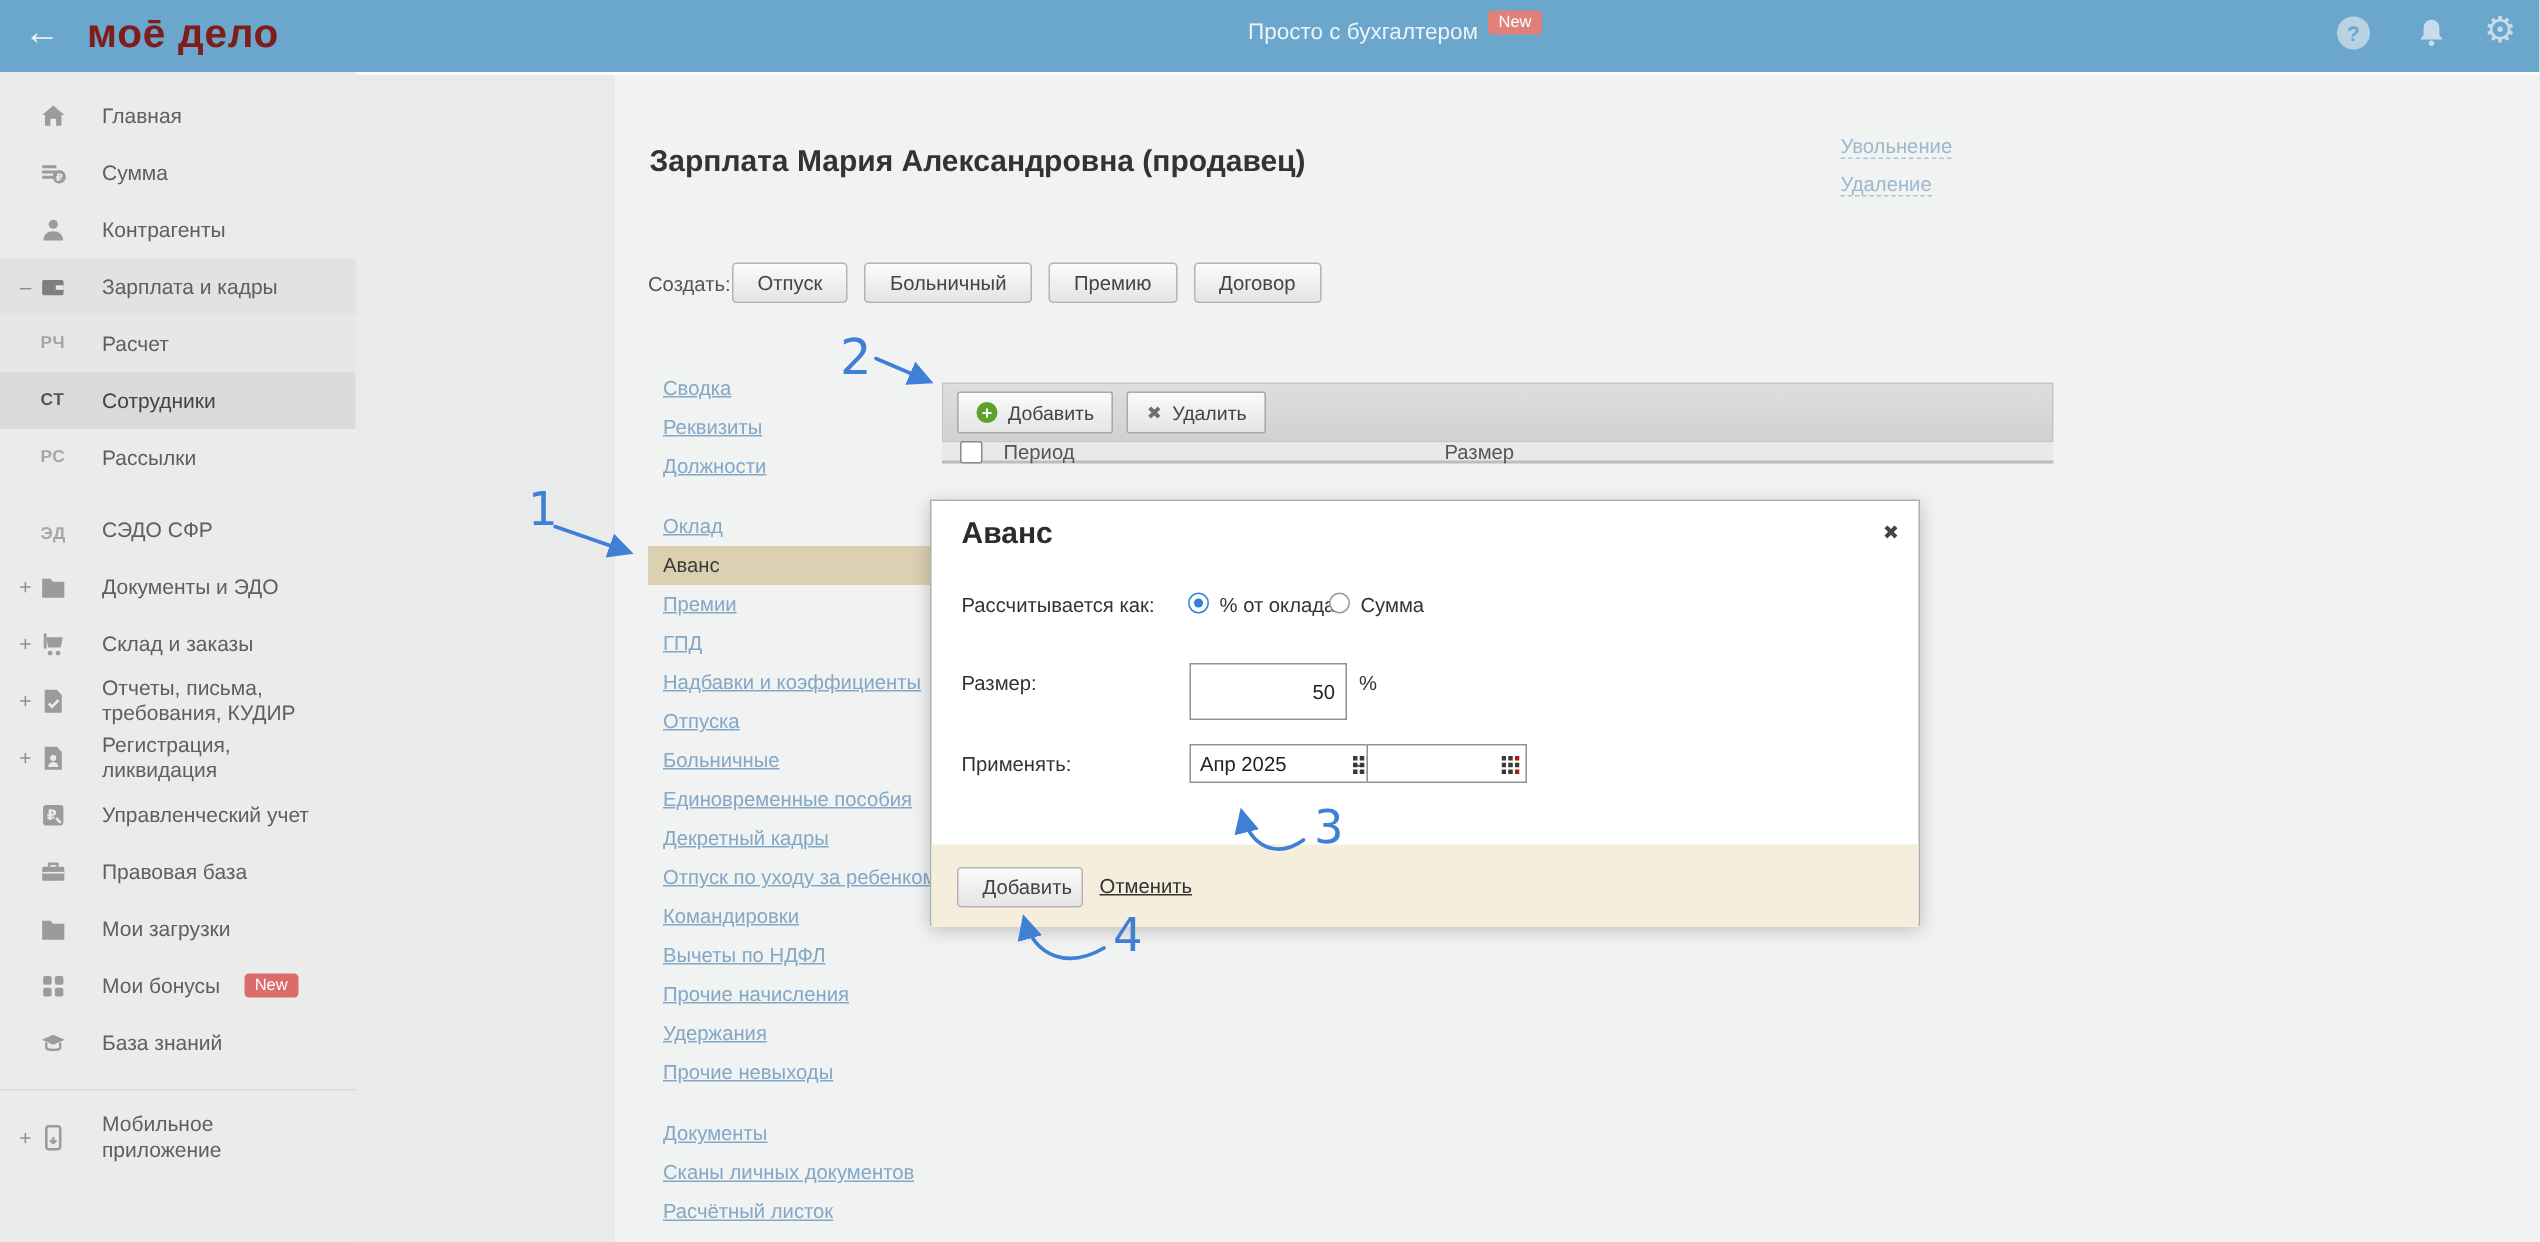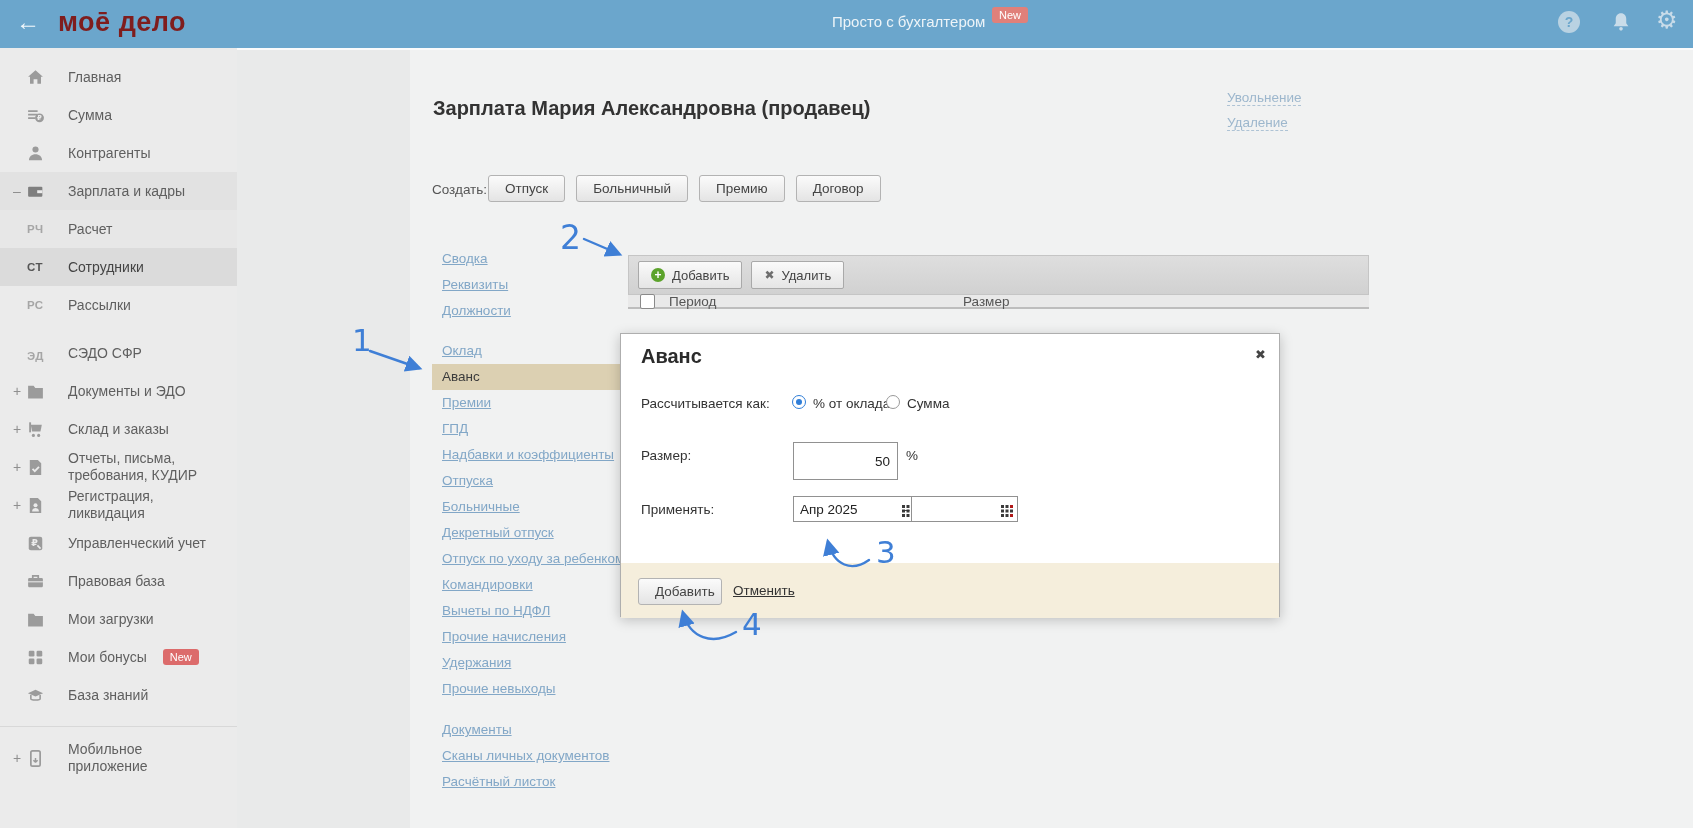--- a/index.html
+++ b/index.html
@@ -278,21 +278,22 @@
       <div class="sm-item"><a>Реквизиты</a></div>
       <div class="sm-item"><a>Должности</a></div>
       <div class="sm-gap1"></div>
       <div class="sm-item"><a>Оклад</a></div>
       <div class="sm-item sm-active">Аванс</div>
       <div class="sm-item"><a>Премии</a></div>
       <div class="sm-item"><a>ГПД</a></div>
       <div class="sm-item"><a>Надбавки и коэффициенты</a></div>
       <div class="sm-item"><a>Отпуска</a></div>
       <div class="sm-item"><a>Больничные</a></div>
-      <div class="sm-item"><a>Декретный отпуск</a></div>
+      <div class="sm-item"><a>Единовременные пособия</a></div>
+      <div class="sm-item"><a>Декретный кадры</a></div>
       <div class="sm-item"><a>Отпуск по уходу за ребенком</a></div>
       <div class="sm-item"><a>Командировки</a></div>
       <div class="sm-item"><a>Вычеты по НДФЛ</a></div>
       <div class="sm-item"><a>Прочие начисления</a></div>
       <div class="sm-item"><a>Удержания</a></div>
       <div class="sm-item"><a>Прочие невыходы</a></div>
       <div class="sm-gap2"></div>
       <div class="sm-item"><a>Документы</a></div>
       <div class="sm-item"><a>Сканы личных документов</a></div>
       <div class="sm-item"><a>Расчётный листок</a></div>

